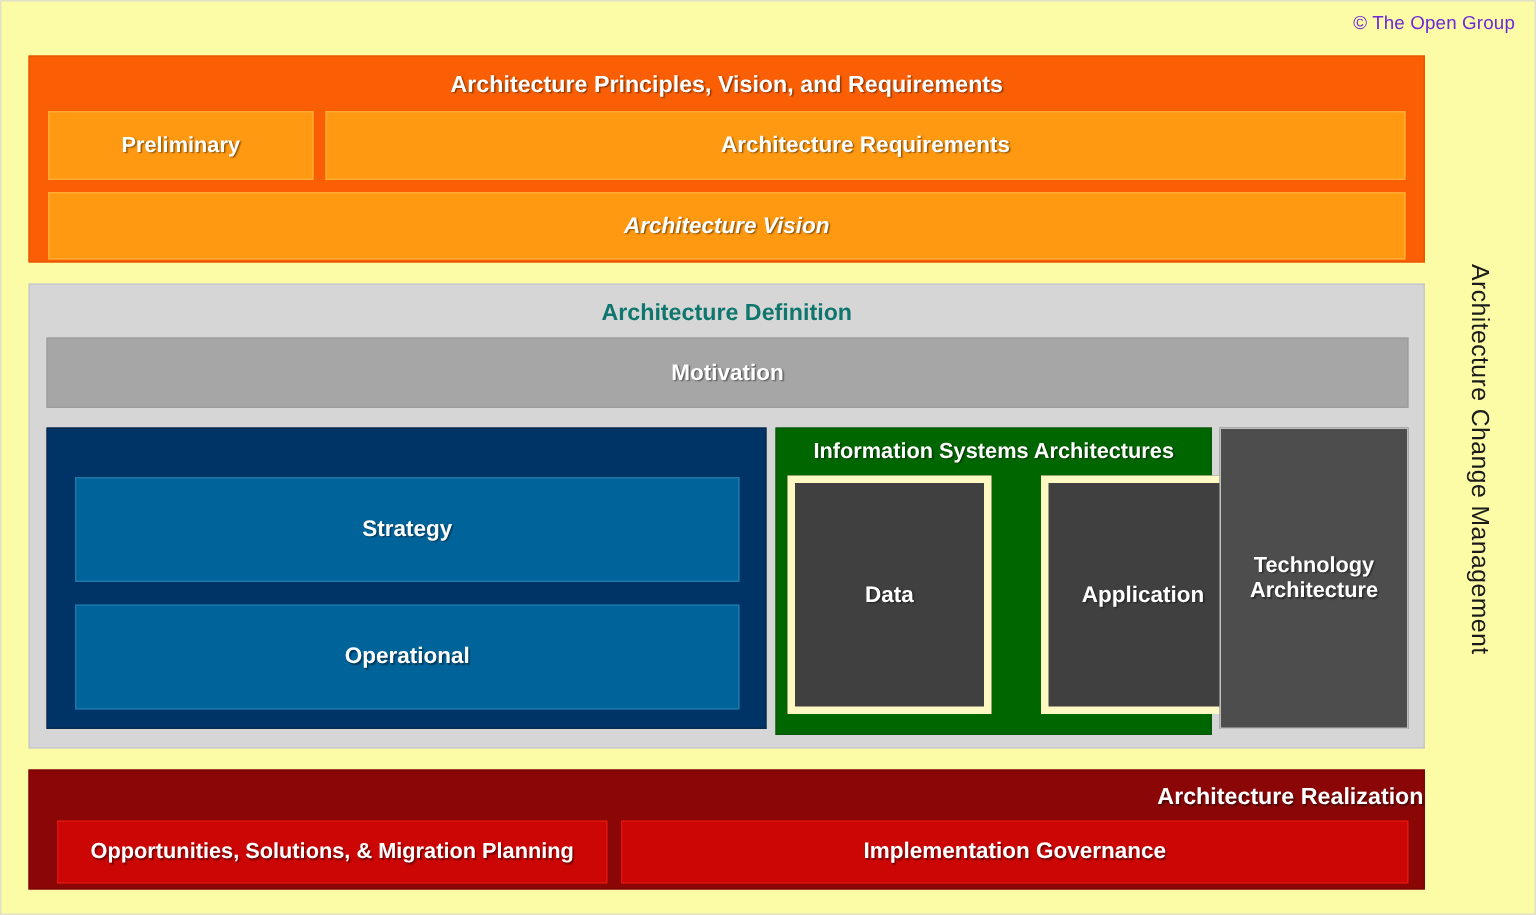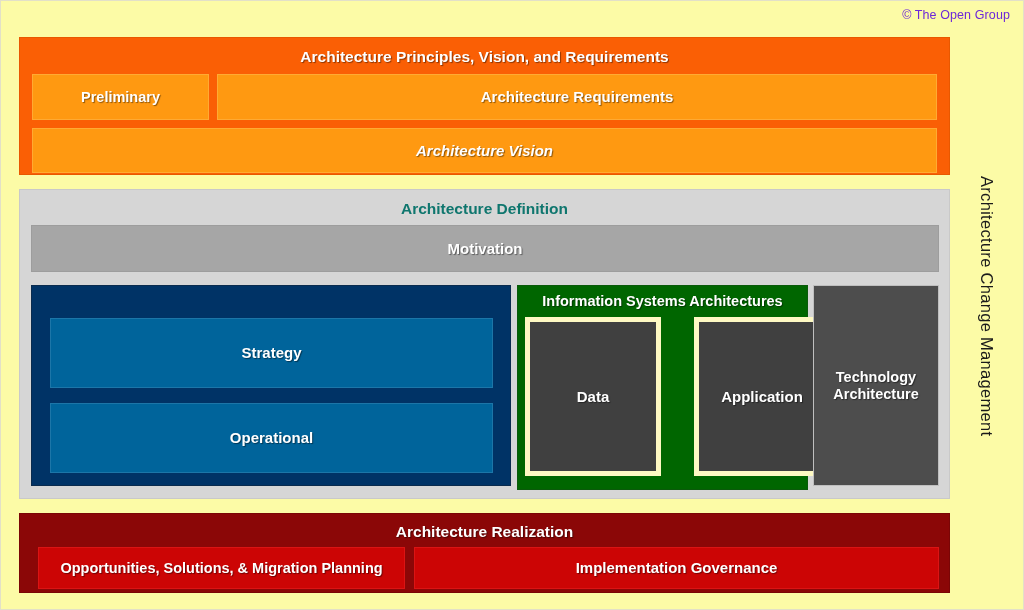--- a/index.html
+++ b/index.html
@@ -228,20 +228,21 @@
     left: 18px;
     top: 512px;
     width: 931px;
     height: 80px;
     background: #8B0707;
     border: 1px solid #7A0606;
   }
   #realization-band .band-title {
     padding-top: 10px;
     font-size: 15.5px;
+    text-align: right;
   }
   #opportunities-cell {
     position: absolute;
     left: 18px;
     top: 33px;
     width: 367px;
     height: 42px;
     background: #CC0505;
     border: 1px solid #DB1414;
     font-size: 14.5px;

